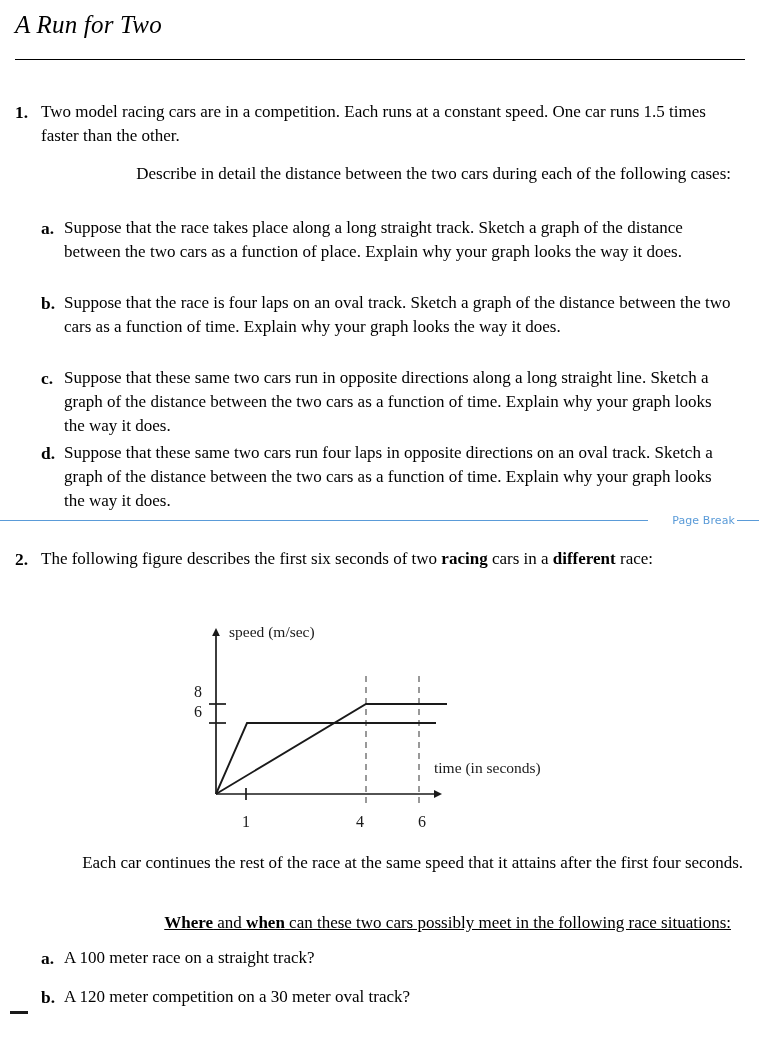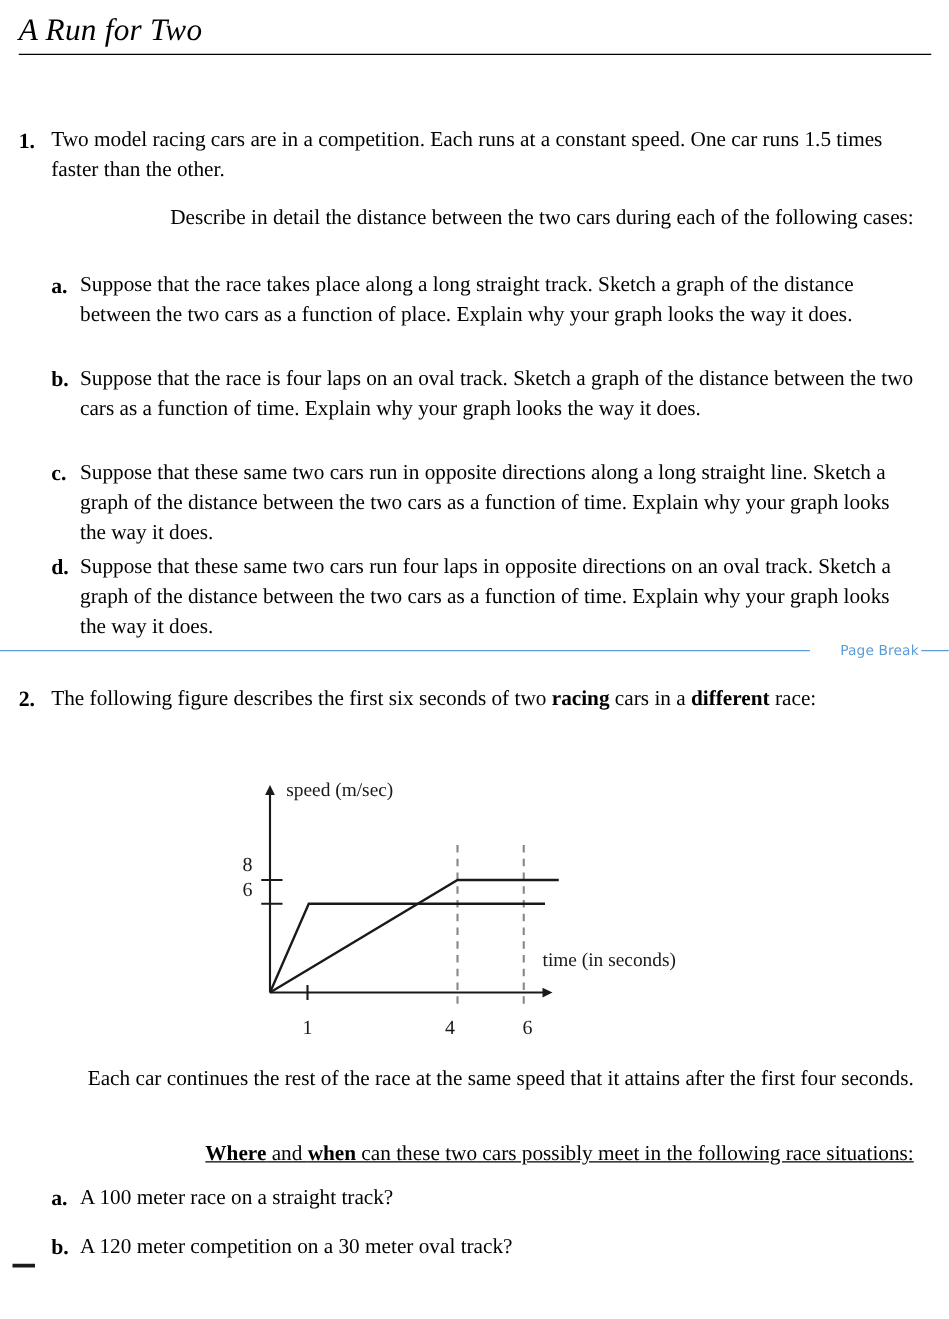--- a/index.html
+++ b/index.html
@@ -21,21 +21,21 @@
     position: absolute;
     left: 15px;
     top: 10px;
     width: 730px;
   }
   #doc-title {
     font-style: italic;
     font-size: 25px;
     line-height: 30px;
     letter-spacing: 0.2px;
-    padding-bottom: 2px;
+    padding-bottom: 18px;
   }
   #doc-title-rule {
     border-bottom: 1.4px solid #000;
     width: 730px;
     margin-top: 1px;
   }
 
   
   .body-text {
     font-size: 17px;
@@ -211,21 +211,21 @@
 
     <text x="66" y="215" text-anchor="middle" font-family="Liberation Serif, serif" font-size="16" fill="#1a1a1a">1</text>
     <text x="180" y="215" text-anchor="middle" font-family="Liberation Serif, serif" font-size="16" fill="#1a1a1a">4</text>
     <text x="242" y="215" text-anchor="middle" font-family="Liberation Serif, serif" font-size="16" fill="#1a1a1a">6</text>
 
     <text x="49" y="25" text-anchor="start" font-family="Liberation Serif, serif" font-size="15.5" fill="#1a1a1a">speed (m/sec)</text>
     <text x="254" y="161" text-anchor="start" font-family="Liberation Serif, serif" font-size="15.5" fill="#1a1a1a">time (in seconds)</text>
   </svg>
 </div>
 
-<div class="para body-text" style="left:41px; top:851px; width:690px;">Each car continues the rest of the race at the same speed that it attains after the first four seconds.</div>
+<div class="para body-text" style="left:53px; top:851px; width:690px;">Each car continues the rest of the race at the same speed that it attains after the first four seconds.</div>
 
 <div class="para body-text" style="left:41px; top:911px; width:690px;text-decoration:underline;"><span class="b">Where</span><span> and </span><span class="b">when</span><span> can these two cars possibly meet in the following race situations:</span></div>
 
 <div class="let-item" style="left:41px; top:946px; width:690px;">
   <div class="let-marker">a.</div>
   <div class="let-body body-text">A 100 meter race on a straight track?</div>
 </div>
 
 <div class="let-item" style="left:41px; top:985px; width:690px;">
   <div class="let-marker">b.</div>

